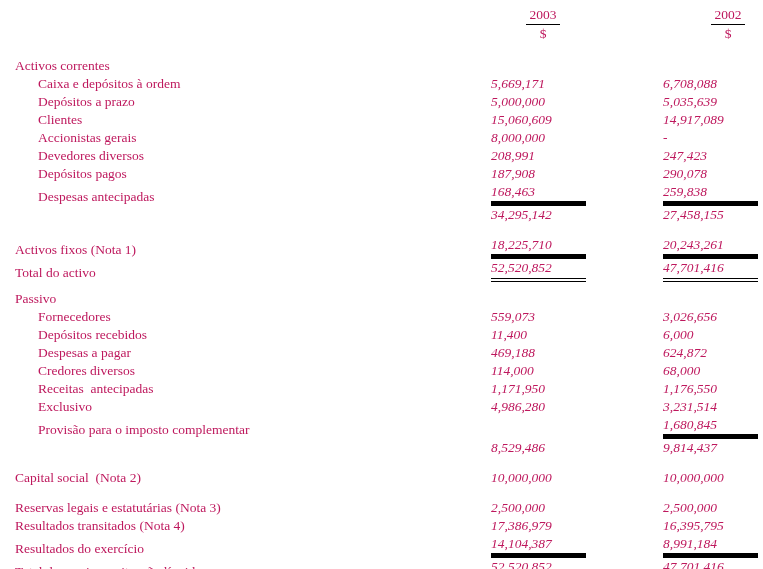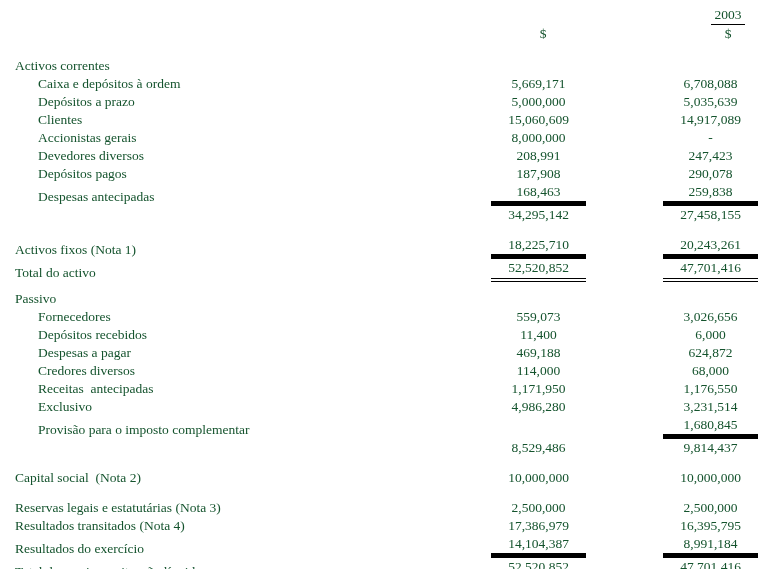--- a/index.html
+++ b/index.html
@@ -1,52 +1,55 @@
 <!DOCTYPE html>
 <html><head>
 <meta charset="utf-8">
 <style>
   html, body { margin: 0; padding: 0; background: #ffffff; }
   .page {
     width: 763px;
     height: 569px;
     background: #ffffff;
-    color: #14532d;
+    color: #be185d;
     font-family: "Liberation Serif", "DejaVu Serif", serif;
     font-size: 13.5px;
     box-sizing: border-box;
     padding: 6px 5px 0 15px;
     overflow: hidden;
     position: relative;
   }
   .row { display: flex; align-items: flex-end; line-height: 18px; }
   .label { flex: 1; white-space: pre; }
   .label.indent { padding-left: 23px; }
   .cell { width: 115px; text-align: right; }
   .cell.c2 { width: 172px; }
-  .num { display: inline-block; min-width: 95px; text-align: center; }
+  .num { display: inline-block; min-width: 95px; text-align: left; font-style: italic; }
   .num.u1 { border-bottom: 5px solid #000000; }
   .num.u2 { border-bottom: 4px double #000; padding-bottom: 1px; }
   .hdr .cell { padding-right: 13px; }
   .ctr { display: inline-block; min-width: 34px; text-align: center; }
   .year { border-bottom: 1px solid #000; }
   .gap-sm { margin-top: 12px; }
   .gap-md { margin-top: 14px; gap: 39px; }
   .gap-lg { margin-top: 8px; }
 </style>
 </head>
 <body>
 
 <div class="page">
 
   <div class="row hdr">
     <div class="label"></div>
     <div class="cell">
       <span class="ctr year">2003</span>
     </div>
+    <div class="cell c2">
+      <span class="ctr year">2002</span>
+    </div>
   </div>
 
   <div class="row hdr">
     <div class="label"></div>
     <div class="cell">
       <span class="ctr">$</span>
     </div>
     <div class="cell c2">
       <span class="ctr">$</span>
     </div>

